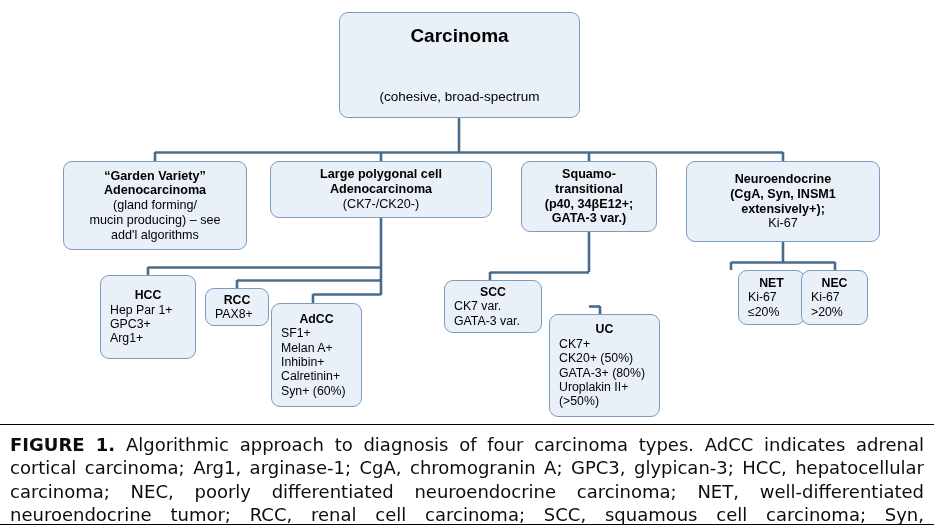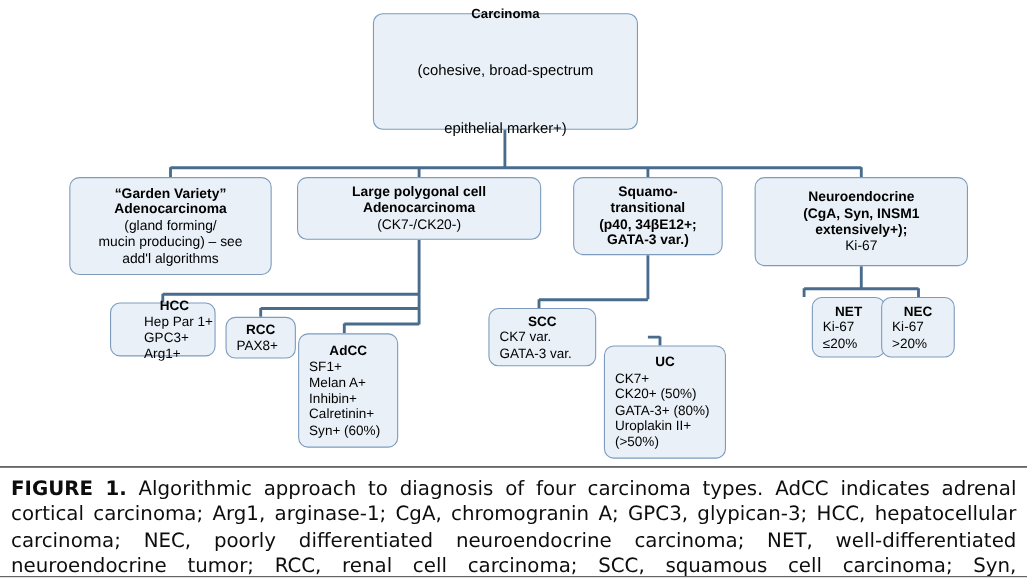--- a/index.html
+++ b/index.html
@@ -45,21 +45,21 @@
   .node .ttl {
     font-weight: bold;
     display: block;
   }
   .node .ln { display: block; }
   .node.left-body { text-align: left; }
   .node.left-body .ttl { text-align: center; }
   .node.left-body .ln { padding-left: 9px; }
 
   
-  .fs-root-t { font-size: 12px; }
+  .fs-root-t { font-size: 19px; }
   .fs-root-s { font-size: 13.5px; margin-top: 37px; }
   .fs-l2 { font-size: 12.6px; }
   .fs-l3 { font-size: 12.3px; }
 
   .node .gap { height: 5px; }
 
   
   #caption-wrap {
     position: absolute;
     left: 0;
@@ -119,21 +119,20 @@
         <line x1="731" y1="262.5" x2="835" y2="262.5"></line>
         <line x1="731" y1="262" x2="731" y2="270"></line>
         <line x1="835" y1="262" x2="835" y2="270"></line>
       </g>
     </svg>
 
     <div class="node" style="left:339px; top:12px; width:241px; height:106px;">
       <span class="ttl fs-root-t">Carcinoma</span>
       <span class="gap"></span>
       <span class="ln fs-root-s">(cohesive, broad-spectrum</span>
-      <span class="ln fs-root-s">epithelial marker+)</span>
     </div>
 
     <div class="node" style="left:63px; top:161px; width:184px; height:89px;">
       <span class="ttl fs-l2">“Garden Variety”</span>
       <span class="ttl fs-l2">Adenocarcinoma</span>
       <span class="ln fs-l2">(gland forming/</span>
       <span class="ln fs-l2">mucin producing) – see</span>
       <span class="ln fs-l2">add'l algorithms</span>
     </div>
 
@@ -150,21 +149,21 @@
       <span class="ttl fs-l2">GATA-3 var.)</span>
     </div>
 
     <div class="node" style="left:686px; top:161px; width:194px; height:81px;">
       <span class="ttl fs-l2">Neuroendocrine</span>
       <span class="ttl fs-l2">(CgA, Syn, INSM1</span>
       <span class="ttl fs-l2">extensively+);</span>
       <span class="ln fs-l2">Ki-67</span>
     </div>
 
-    <div class="node left-body" style="left:100px; top:275px; width:96px; height:49px;padding-left:21px;">
+    <div class="node left-body" style="left:100px; top:275px; width:96px; height:84px;">
       <span class="ttl fs-l3">HCC</span>
       <span class="ln fs-l3">Hep Par 1+</span>
       <span class="ln fs-l3">GPC3+</span>
       <span class="ln fs-l3">Arg1+</span>
     </div>
 
     <div class="node left-body" style="left:205px; top:288px; width:64px; height:38px;">
       <span class="ttl fs-l3">RCC</span>
       <span class="ln fs-l3">PAX8+</span>
     </div>

